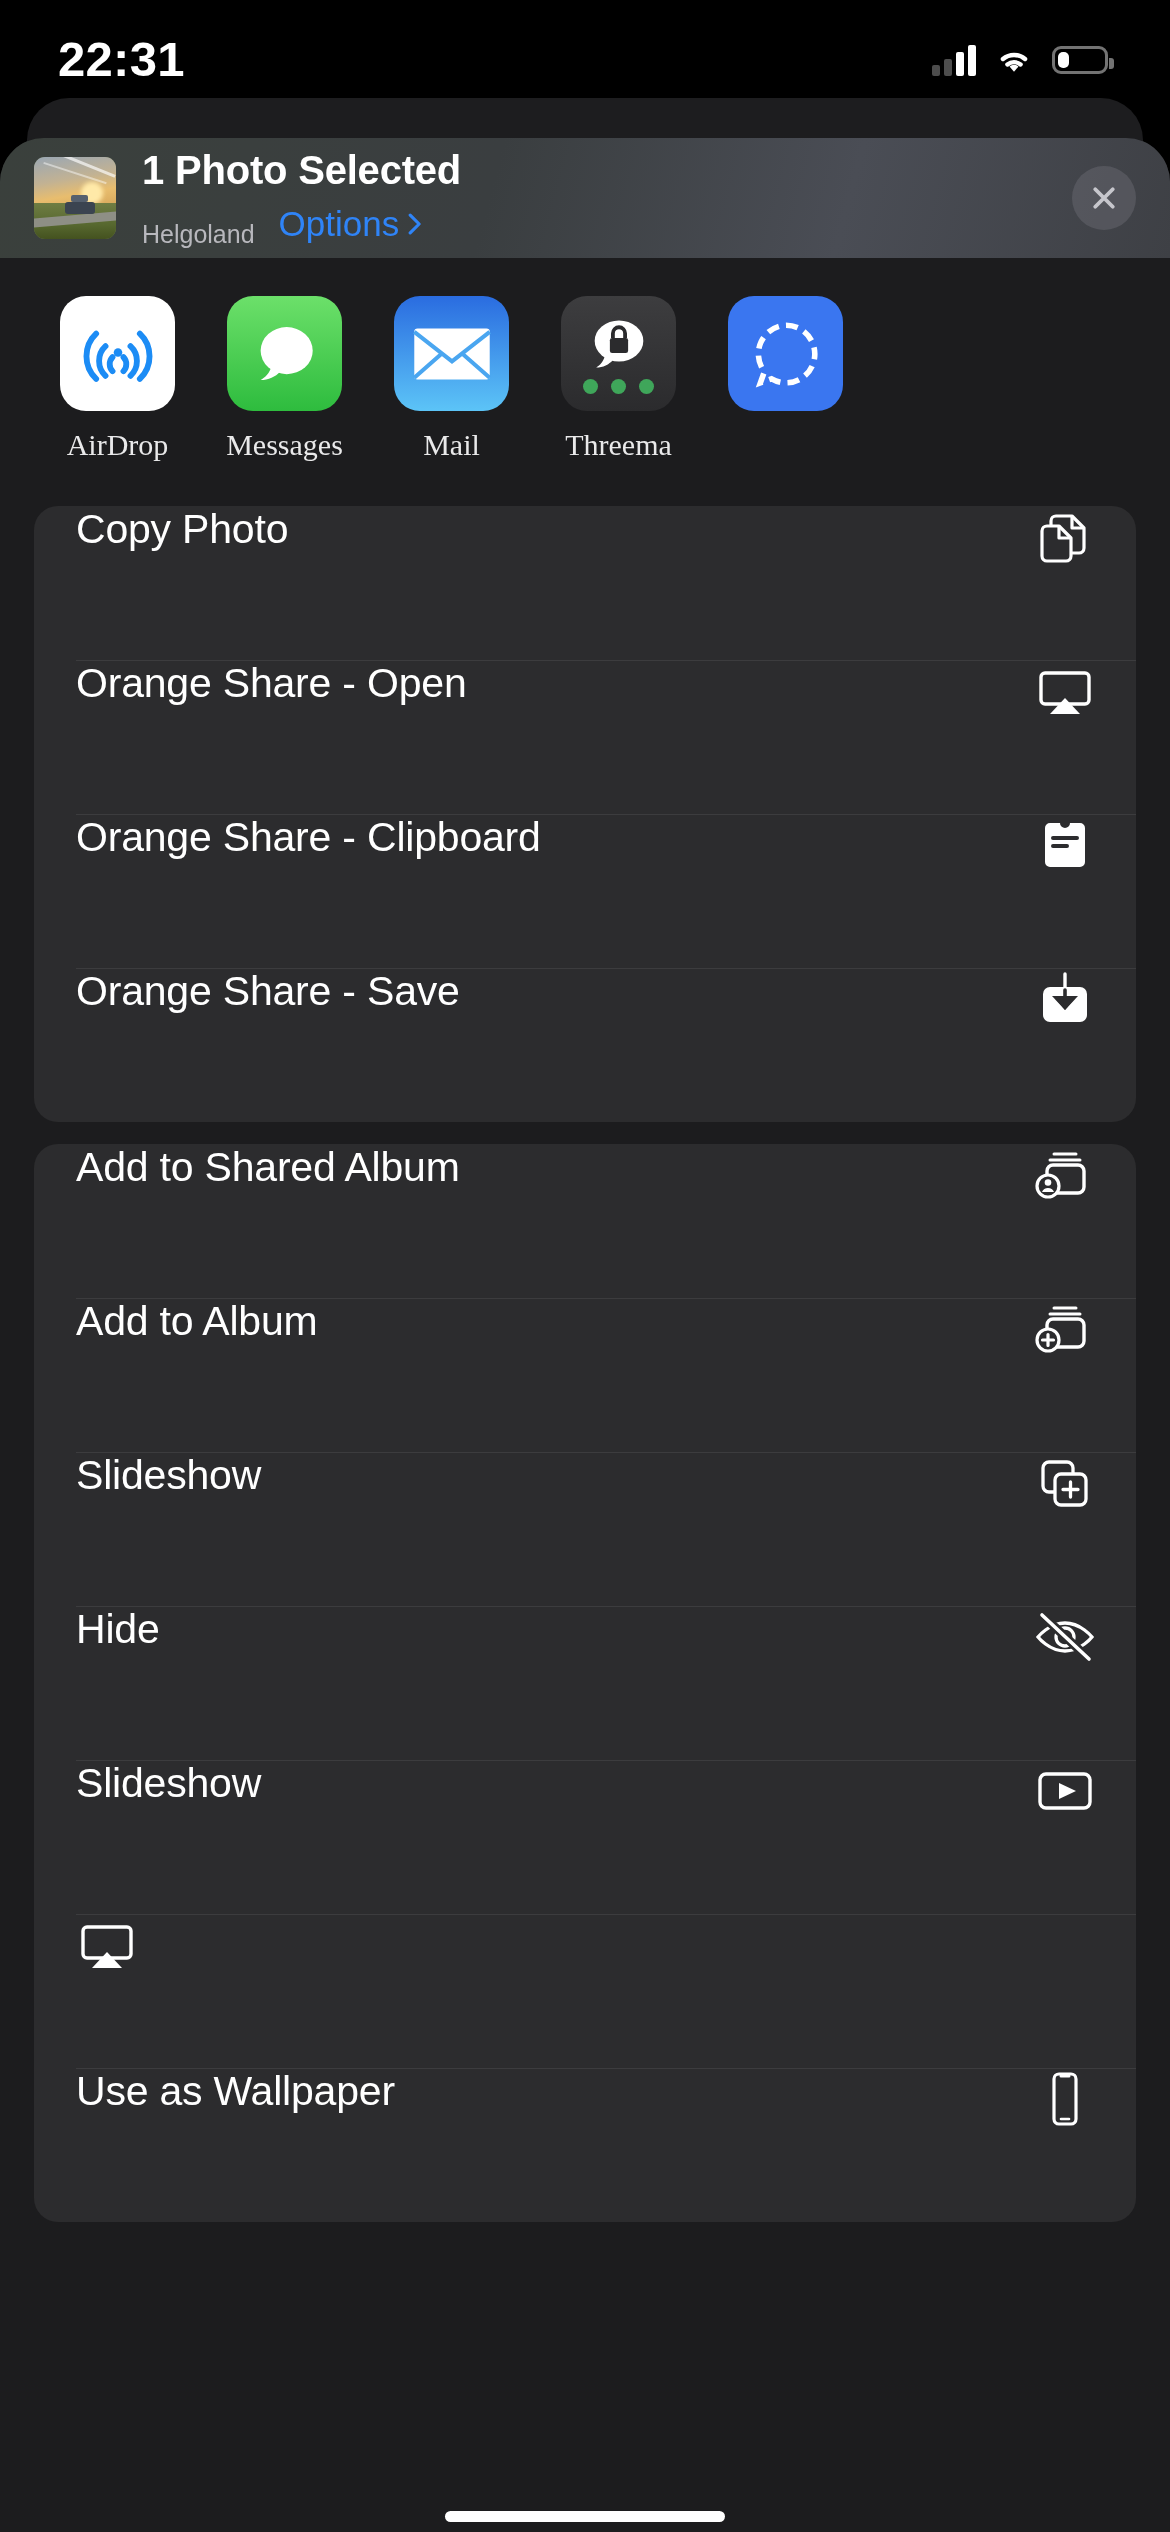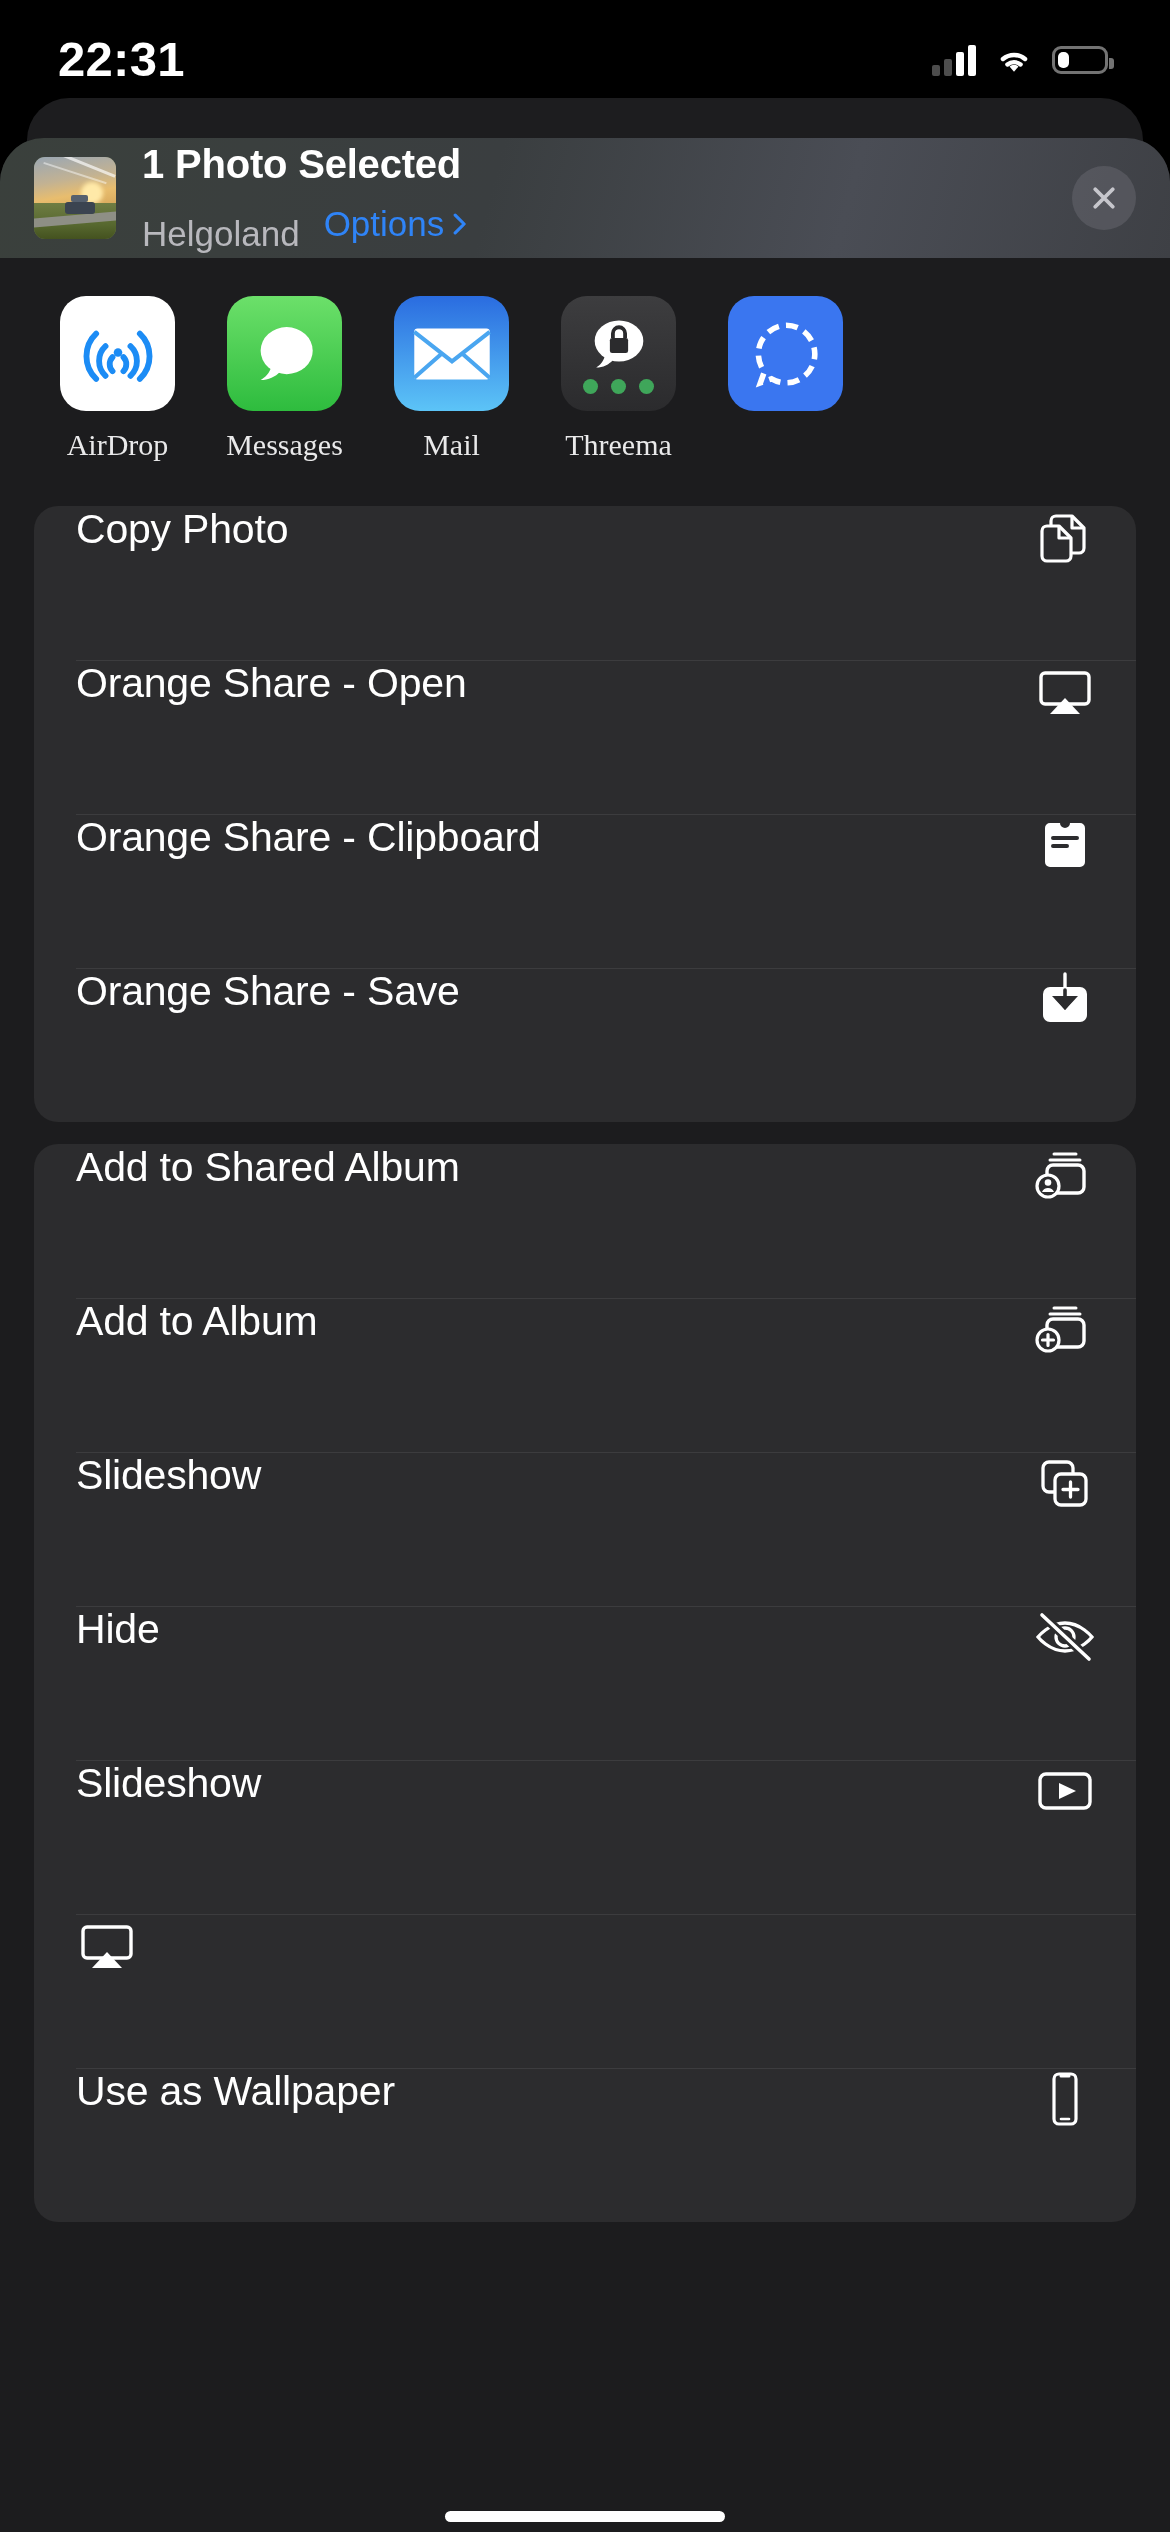--- a/index.html
+++ b/index.html
@@ -96,21 +96,21 @@
   .thumb .plane::before{
     content:""; position:absolute; left:6px; top:-7px;
     width:17px; height:7px; background:#55606e; border-radius:2px;
   }
   .hdr-text{ margin-left:26px; flex:1; min-width:0; }
   .hdr-title{
     color:#fff; font-size:40px; font-weight:bold; letter-spacing:-0.2px;
     line-height:1.1;
   }
   .hdr-sub{ display:flex; align-items:center; margin-top:8px; }
-  .hdr-sub .place{ color:#b8b8bd; font-size:35px;margin-top:20px; }
+  .hdr-sub .place{ color:#b8b8bd; font-size:25px;margin-top:20px; }
   .hdr-sub .opt{
     color:#2f84f7; font-size:35px; margin-left:24px;
     display:flex; align-items:center; gap:9px;
   }
   .chev{ width:14px; height:22px; }
   .close-btn{
     width:64px; height:64px; border-radius:50%;
     background:rgba(120,120,128,.36);
     display:flex; align-items:center; justify-content:center; flex:none;
   }

